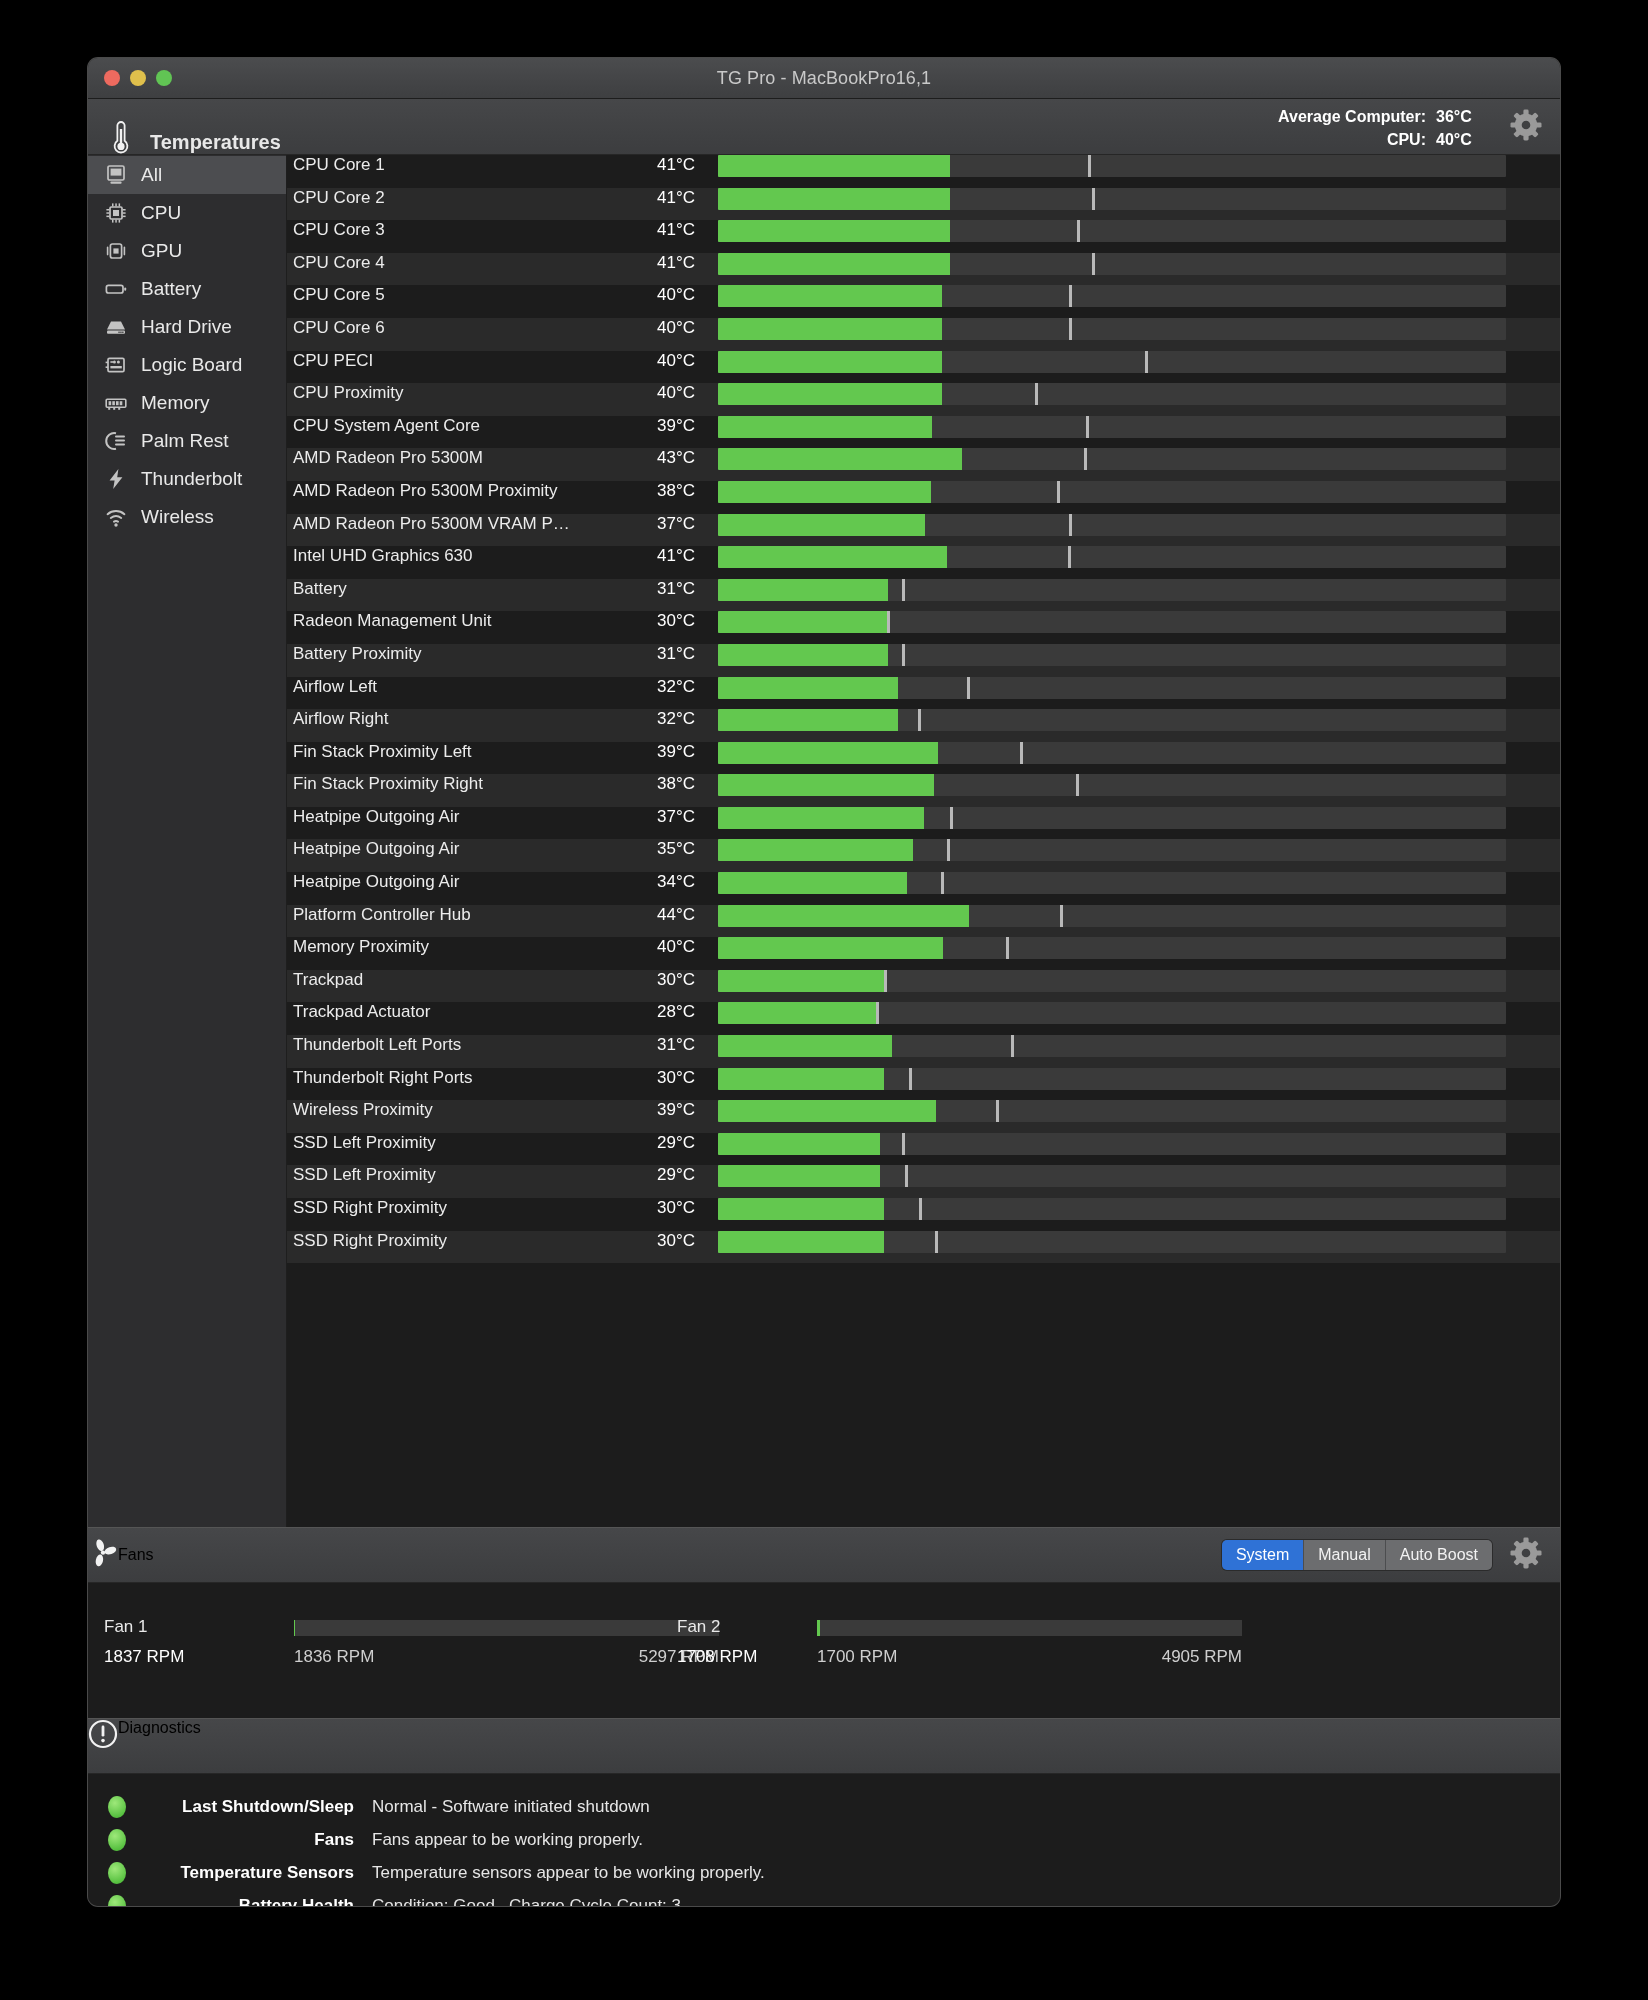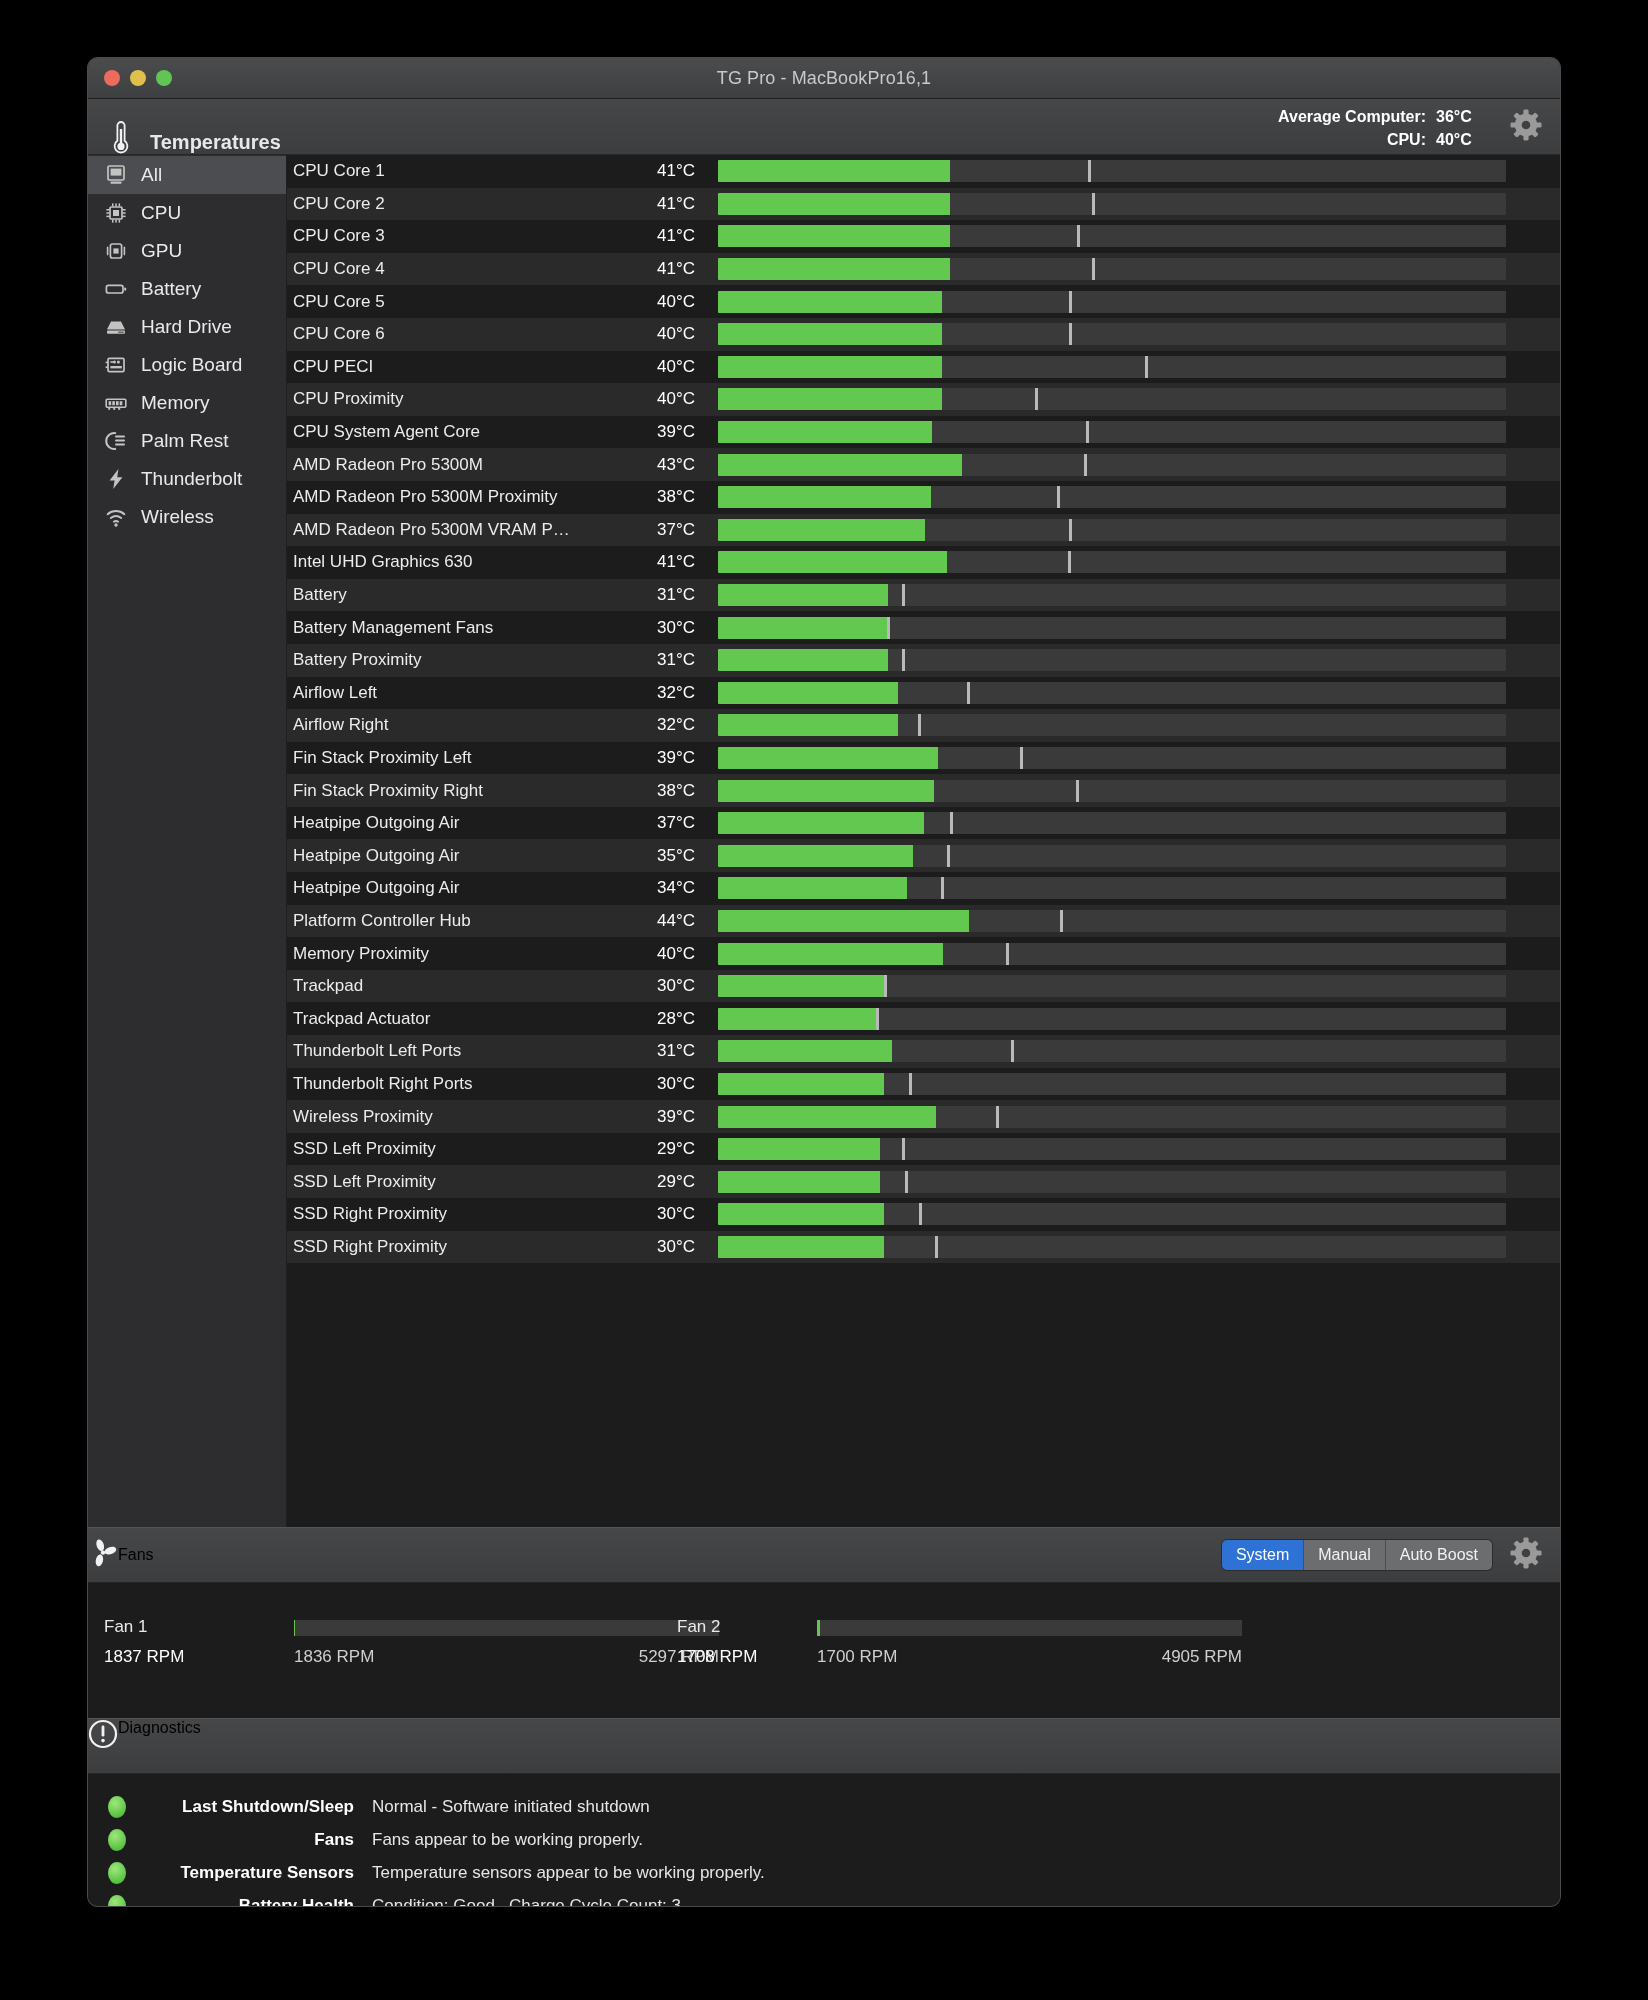--- a/index.html
+++ b/index.html
@@ -76,21 +76,21 @@
   .side-item {
     display: flex; align-items: center; height: 38px;
     padding-left: 13px; cursor: pointer; color: #d8d8d8;
   }
   .side-item.active { background: #4c4d50; }
   .side-item .sico { width: 30px; display: flex; align-items: center; justify-content: center; }
   .side-item .slabel { margin-left: 10px; font-size: 19px; color: #e9e9e9; }
 
   .sensor-list { flex: 1; background: #1c1c1c; overflow: hidden; }
   .srow {
-    display: flex; align-items: center; height: 32.6px;
+    display: flex; align-items: flex-start; height: 32.6px;
     padding-left: 6px;
   }
   .srow.odd { background: #1c1c1c; }
   .srow.even { background: #2a2a2a; }
   .sname {
     font-size: 17px; color: #ececec; width: 320px;
     white-space: nowrap; overflow: hidden; text-overflow: ellipsis;
   }
   .sval { font-size: 17px; color: #ffffff; width: 82px; text-align: right; }
   .sbarwrap {
@@ -453,21 +453,21 @@
           </div>
           <div class="srow even">
             <div class="sname">Battery</div>
             <div class="sval">31°C</div>
             <div class="sbarwrap">
               <div class="sbar" style="width: 21.6%; background: rgb(99, 200, 79);"></div>
               <div class="stick" style="left: 23.3%;"></div>
             </div>
           </div>
           <div class="srow odd">
-            <div class="sname">Battery Management Fans</div>
+            <div class="sname">Radeon Management Unit</div>
             <div class="sval">30°C</div>
             <div class="sbarwrap">
               <div class="sbar" style="width: 21.5%; background: rgb(99, 200, 79);"></div>
               <div class="stick" style="left: 21.5%;"></div>
             </div>
           </div>
           <div class="srow even">
             <div class="sname">Battery Proximity</div>
             <div class="sval">31°C</div>
             <div class="sbarwrap">

